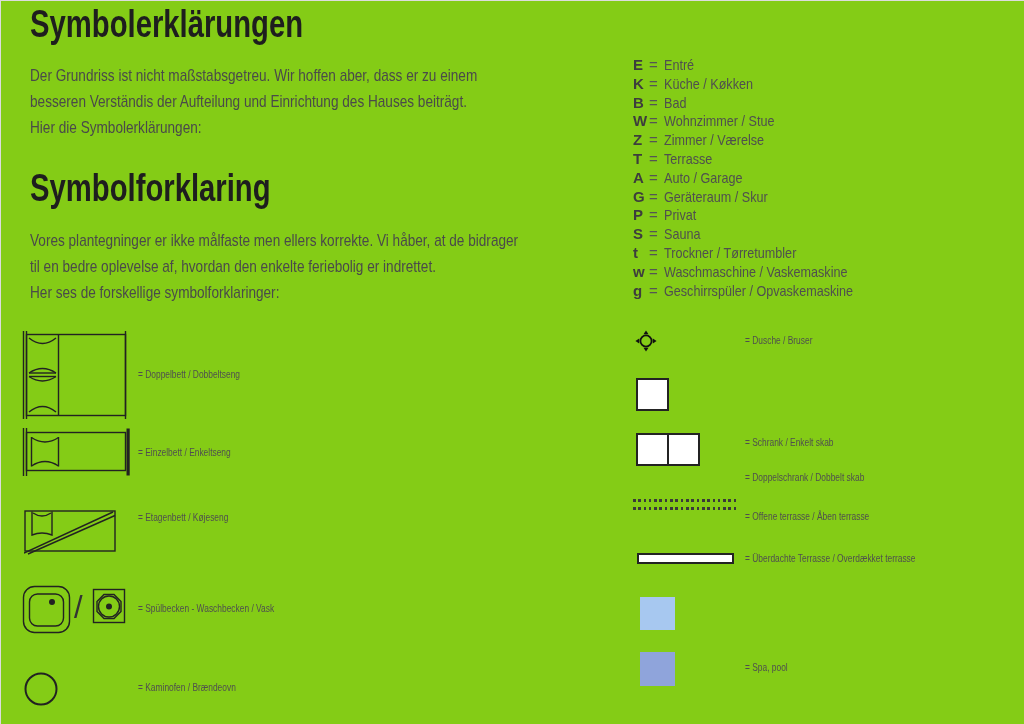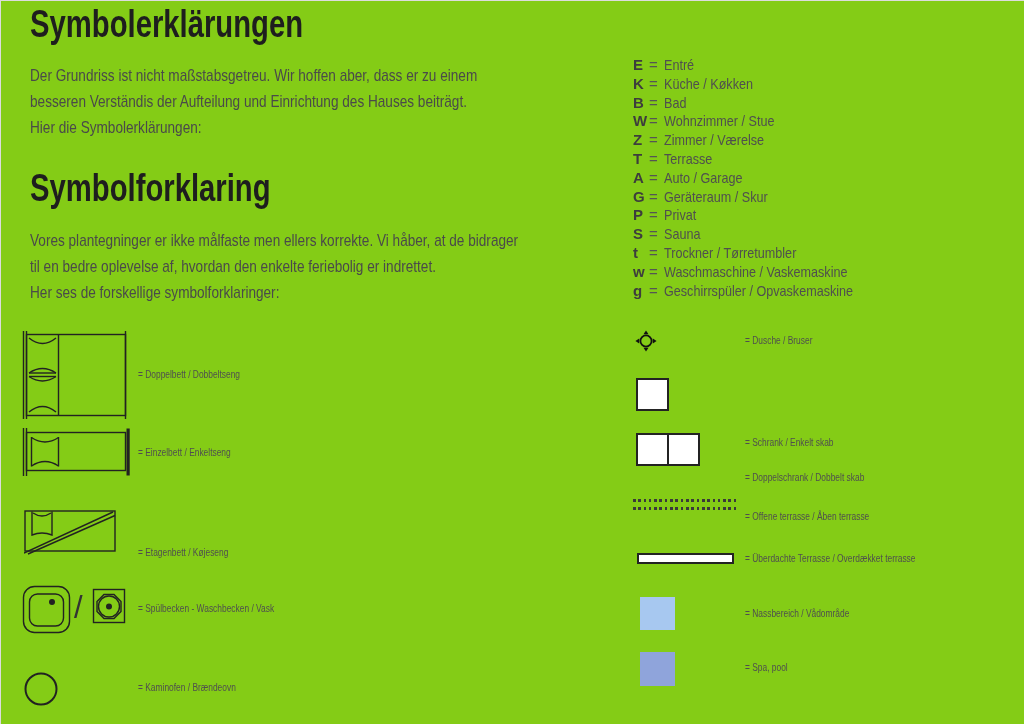--- a/index.html
+++ b/index.html
@@ -176,21 +176,21 @@
     </g>
     <circle cx="17" cy="19.5" r="3" fill="#222"></circle>
   </svg>
 
   <svg class="icon" style="left:24px; top:672px;" width="34" height="34" viewBox="0 0 34 34">
     <circle cx="17" cy="17" r="15.5" fill="none" stroke="#222" stroke-width="2"></circle>
   </svg>
 
   <div class="lbl" style="left:138px; top:365px;"><span class="cond">= Doppelbett / Dobbeltseng</span></div>
   <div class="lbl" style="left:138px; top:443px;"><span class="cond">= Einzelbett / Enkeltseng</span></div>
-  <div class="lbl" style="left:138px; top:543px;"><span class="cond">= Etagenbett / Køjeseng</span></div>
+  <div class="lbl" style="left:138px; top:508px;"><span class="cond">= Etagenbett / Køjeseng</span></div>
   <div class="lbl" style="left:138px; top:599px;text-align:center;"><span class="cond">= Spülbecken - Waschbecken / Vask</span></div>
   <div class="lbl" style="left:138px; top:678px;"><span class="cond">= Kaminofen / Brændeovn</span></div>
 
   <svg class="icon" style="left:635px; top:330px;" width="22" height="22" viewBox="0 0 22 22">
     <circle cx="11" cy="11" r="5.6" fill="none" stroke="#111" stroke-width="1.8"></circle>
     <polygon points="8.5,4.2 13.5,4.2 11,0.4" fill="#111"></polygon>
     <polygon points="8.5,17.8 13.5,17.8 11,21.6" fill="#111"></polygon>
     <polygon points="4.2,8.5 4.2,13.5 0.4,11" fill="#111"></polygon>
     <polygon points="17.8,8.5 17.8,13.5 21.6,11" fill="#111"></polygon>
   </svg>
@@ -210,16 +210,15 @@
 
   <div class="swatch" style="left: 640px; top: 597px; height: 33px; background: rgb(167, 200, 240);"></div>
 
   <div class="swatch" style="left: 640px; top: 652px; height: 34px; background: rgb(143, 164, 219);"></div>
 
   <div class="lbl" style="left:745px; top:331px;"><span class="cond">= Dusche / Bruser</span></div>
   <div class="lbl" style="left:745px; top:385px;margin-top:48px;"><span class="cond">= Schrank / Enkelt skab</span></div>
   <div class="lbl" style="left:745px; top:440px;margin-top:28px;"><span class="cond">= Doppelschrank / Dobbelt skab</span></div>
   <div class="lbl" style="left:745px; top:507px;"><span class="cond">= Offene terrasse / Åben terrasse</span></div>
   <div class="lbl" style="left:745px; top:549px;"><span class="cond">= Überdachte Terrasse / Overdækket terrasse</span></div>
-  <div class="lbl" style="left:745px; top:604px;"><span class="cond">= Nassbereich / Vådområde</span></div>
   <div class="lbl" style="left:745px; top:658px;"><span class="cond">= Spa, pool</span></div>
 
 </div>
 
 </body></html>

